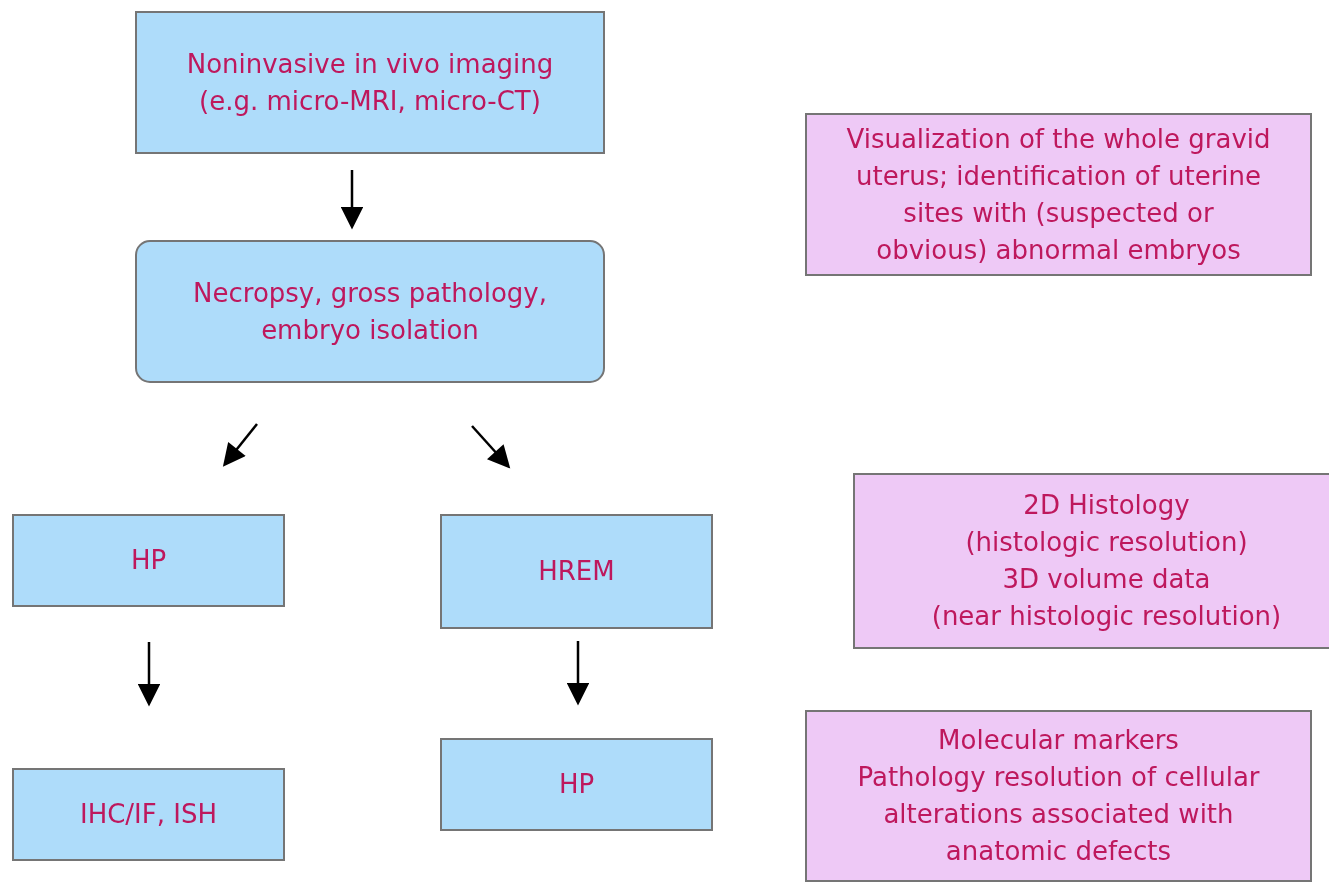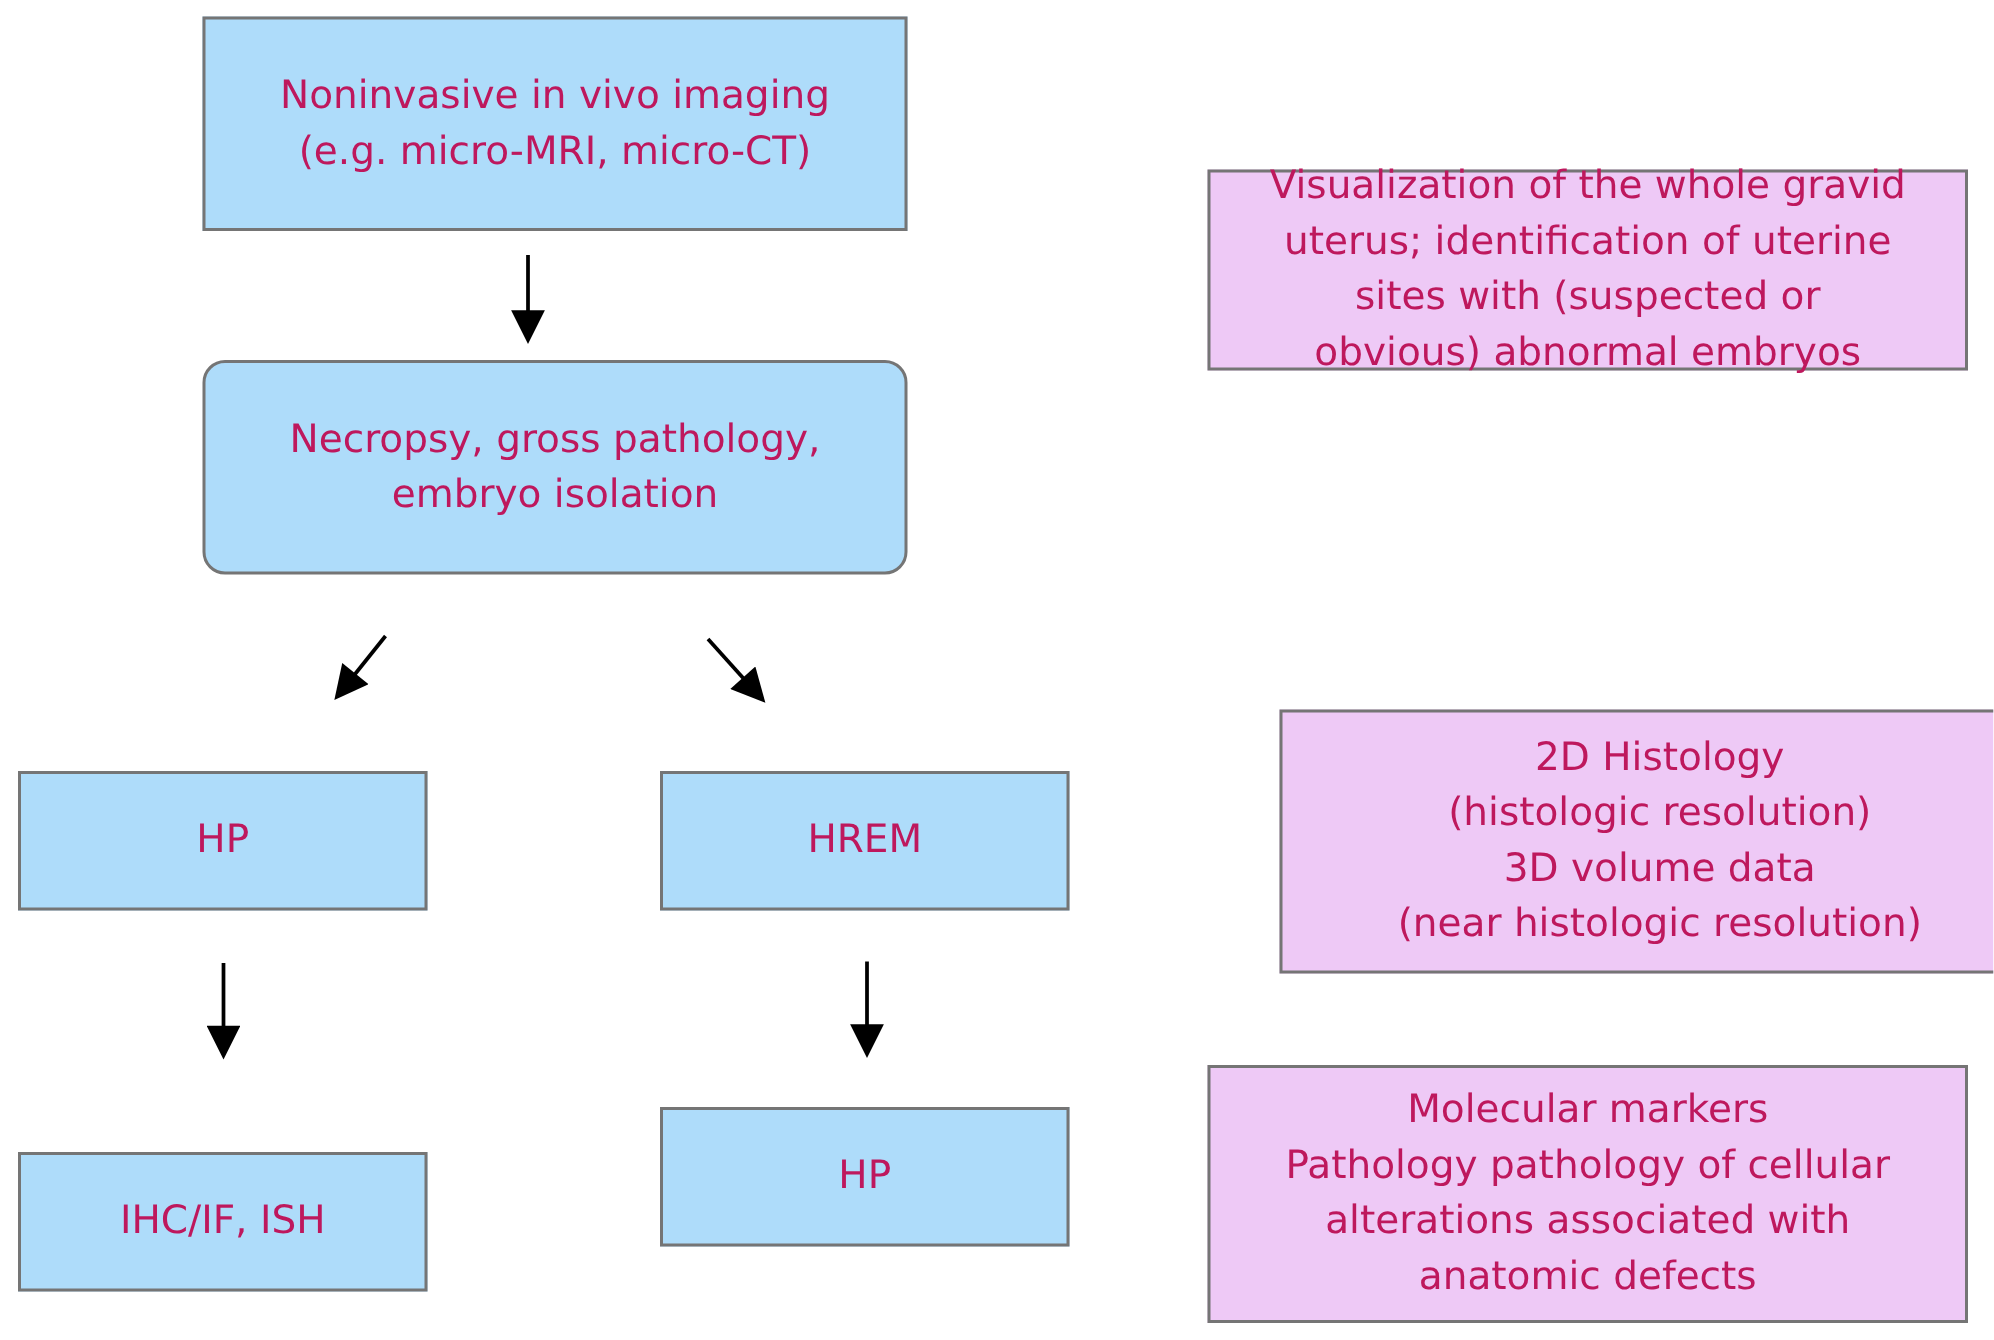--- a/index.html
+++ b/index.html
@@ -29,26 +29,26 @@
     line-height: 37px;
     padding: 2px 6px;
   }
   .flow-box { background: var(--flow-fill, #aedcfa); }
   .note-box { background: var(--note-fill, #eec9f6); }
 
   
   #box-imaging  { left: 135px; top: 11px;  width: 470px; height: 143px; }
   #box-necropsy { left: 135px; top: 240px; width: 470px; height: 143px; border-radius: 15px; }
   #box-hp-left  { left: 12px;  top: 514px; width: 273px; height: 93px; }
-  #box-hrem     { left: 440px; top: 514px; width: 273px; height: 93px; }
+  #box-hrem     { left: 440px; top: 514px; width: 273px; height: 115px; }
   #box-ihc      { left: 12px;  top: 768px; width: 273px; height: 93px; }
   #box-hp-right { left: 440px; top: 738px; width: 273px; height: 93px; }
 
   
-  #note-visualization { left: 805px; top: 113px; width: 507px; height: 134px; }
+  #note-visualization { left: 805px; top: 113px; width: 507px; height: 163px; }
   #note-histology     { left: 853px; top: 473px; width: 507px; height: 176px; }
   #note-molecular     { left: 805px; top: 710px; width: 507px; height: 172px; }
 
   #arrows {
     position: absolute;
     left: 0; top: 0;
     width: 1329px;
     height: 893px;
     pointer-events: none;
   }
@@ -81,21 +81,21 @@
 uterus; identification of uterine
 sites with (suspected or
 obvious) abnormal embryos</div>
 
   <div class="box note-box" id="note-histology">2D Histology
 (histologic resolution)
 3D volume data
 (near histologic resolution)</div>
 
   <div class="box note-box" id="note-molecular">Molecular markers
-Pathology pathology of cellular
+Pathology resolution of cellular
 alterations associated with
 anatomic defects</div>
 
   <svg id="arrows" viewBox="0 0 1329 893" xmlns="http://www.w3.org/2000/svg">
     <defs>
       <marker id="ah" viewBox="0 0 10 10" refX="8.5" refY="5" markerWidth="9.5" markerHeight="9" orient="auto">
         <path class="head" d="M0,0 L10,5 L0,10 z"></path>
       </marker>
     </defs>
     <line x1="352" y1="170" x2="352" y2="226" marker-end="url(#ah)"></line>

